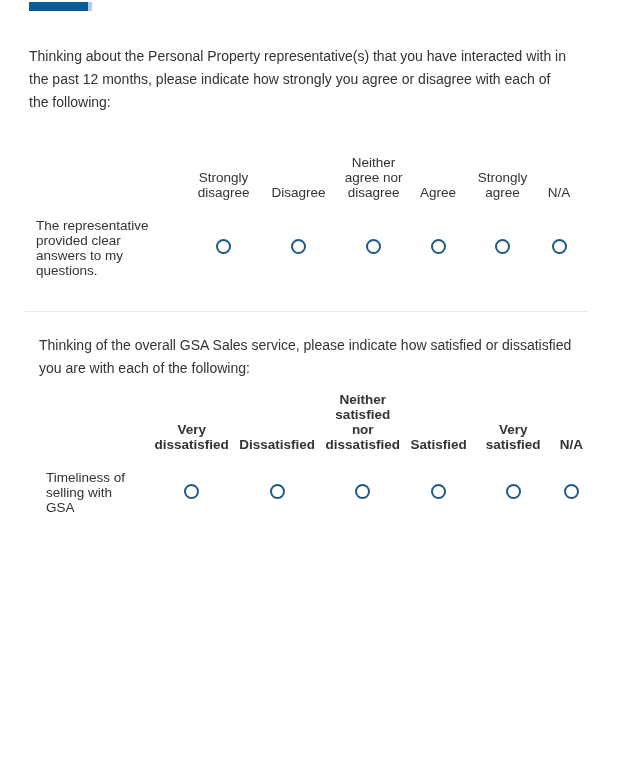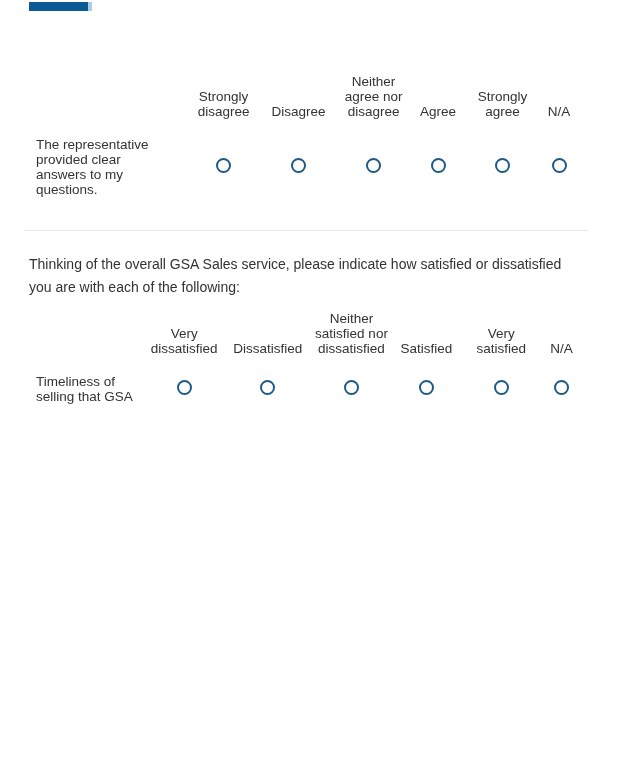--- a/index.html
+++ b/index.html
@@ -15,40 +15,40 @@
     width: 63px; height: 9px; margin-top: 1px;
     background: var(--progress_track, #aecde5);
   }
   .progress-fill {
     height: 100%; width: 93%;
     background: var(--progress_fill, #0c5a96);
   }
 
   
   .question-block.qb1 { margin-top: 34px; }
-  .question-block.qb2 { margin-top: 22px; }
+  .question-block.qb2 { margin-top: 22px; margin-left: 10px; }
   .question-text {
     margin: 0; width: 540px;
     font-size: 14px; line-height: 23px;
   }
 
   
   table.matrix {
     width: 548px; border-collapse: collapse;
     margin-top: 12px;
     font-size: 13.5px; line-height: 15px;
   }
   th { font-weight: normal; }
   .col-head {
     vertical-align: bottom; text-align: center;
     padding: 0 4px 10px 4px;
   }
   .col-head .hd { display: inline-block; }
   .t1 .col-head .hd { max-width: 58px; margin-top: 29px; }
-  .t2 .col-head .hd { max-width: 80px; }
+  .t2 .col-head .hd { max-width: 80px; font-weight: bold; }
   .row-label {
     text-align: left; vertical-align: middle;
     padding: 8px 4px 8px 7px;
   }
   .t1 .row-label .lbl { display: block; width: 122px; }
   .t2 .row-label .lbl { display: block; width: 98px; }
   .option-cell {
     text-align: center; vertical-align: middle;
     padding: 8px 4px;
   }
@@ -69,20 +69,21 @@
 </head>
 <body>
 
 <div class="page">
 
   <div class="progress-track">
     <div class="progress-fill" style="width: 93%;"></div>
   </div>
 
   <section class="question-block qb1">
+    <p class="question-text">Thinking about the Personal Property representative(s) that you have interacted with in the past 12 months, please indicate how strongly you agree or disagree with each of the following:</p>
     <table class="matrix t1">
         <thead>
           <tr>
             <th class="row-label"></th>
             <th class="col-head"><span class="hd">Strongly disagree</span></th>
             <th class="col-head"><span class="hd">Disagree</span></th>
             <th class="col-head"><span class="hd">Neither agree nor disagree</span></th>
             <th class="col-head"><span class="hd">Agree</span></th>
             <th class="col-head"><span class="hd">Strongly agree</span></th>
             <th class="col-head"><span class="hd">N/A</span></th>
@@ -116,21 +117,21 @@
             <th class="col-head"><span class="hd">Dissatisfied</span></th>
             <th class="col-head"><span class="hd">Neither satisfied nor dissatisfied</span></th>
             <th class="col-head"><span class="hd">Satisfied</span></th>
             <th class="col-head"><span class="hd">Very satisfied</span></th>
             <th class="col-head"><span class="hd">N/A</span></th>
           </tr>
         </thead>
         <tbody>
           <tr>
             <th class="row-label">
-              <span class="lbl">Timeliness of selling that GSA</span>
+              <span class="lbl">Timeliness of selling with GSA</span>
             </th>
             <td class="option-cell"><span class="radio" role="radio" aria-checked="false" aria-label="Timeliness of selling with GSA — Very dissatisfied"></span></td>
             <td class="option-cell"><span class="radio" role="radio" aria-checked="false" aria-label="Timeliness of selling with GSA — Dissatisfied"></span></td>
             <td class="option-cell"><span class="radio" role="radio" aria-checked="false" aria-label="Timeliness of selling with GSA — Neither satisfied nor dissatisfied"></span></td>
             <td class="option-cell"><span class="radio" role="radio" aria-checked="false" aria-label="Timeliness of selling with GSA — Satisfied"></span></td>
             <td class="option-cell"><span class="radio" role="radio" aria-checked="false" aria-label="Timeliness of selling with GSA — Very satisfied"></span></td>
             <td class="option-cell"><span class="radio" role="radio" aria-checked="false" aria-label="Timeliness of selling with GSA — N/A"></span></td>
           </tr>
         </tbody>
       </table>

